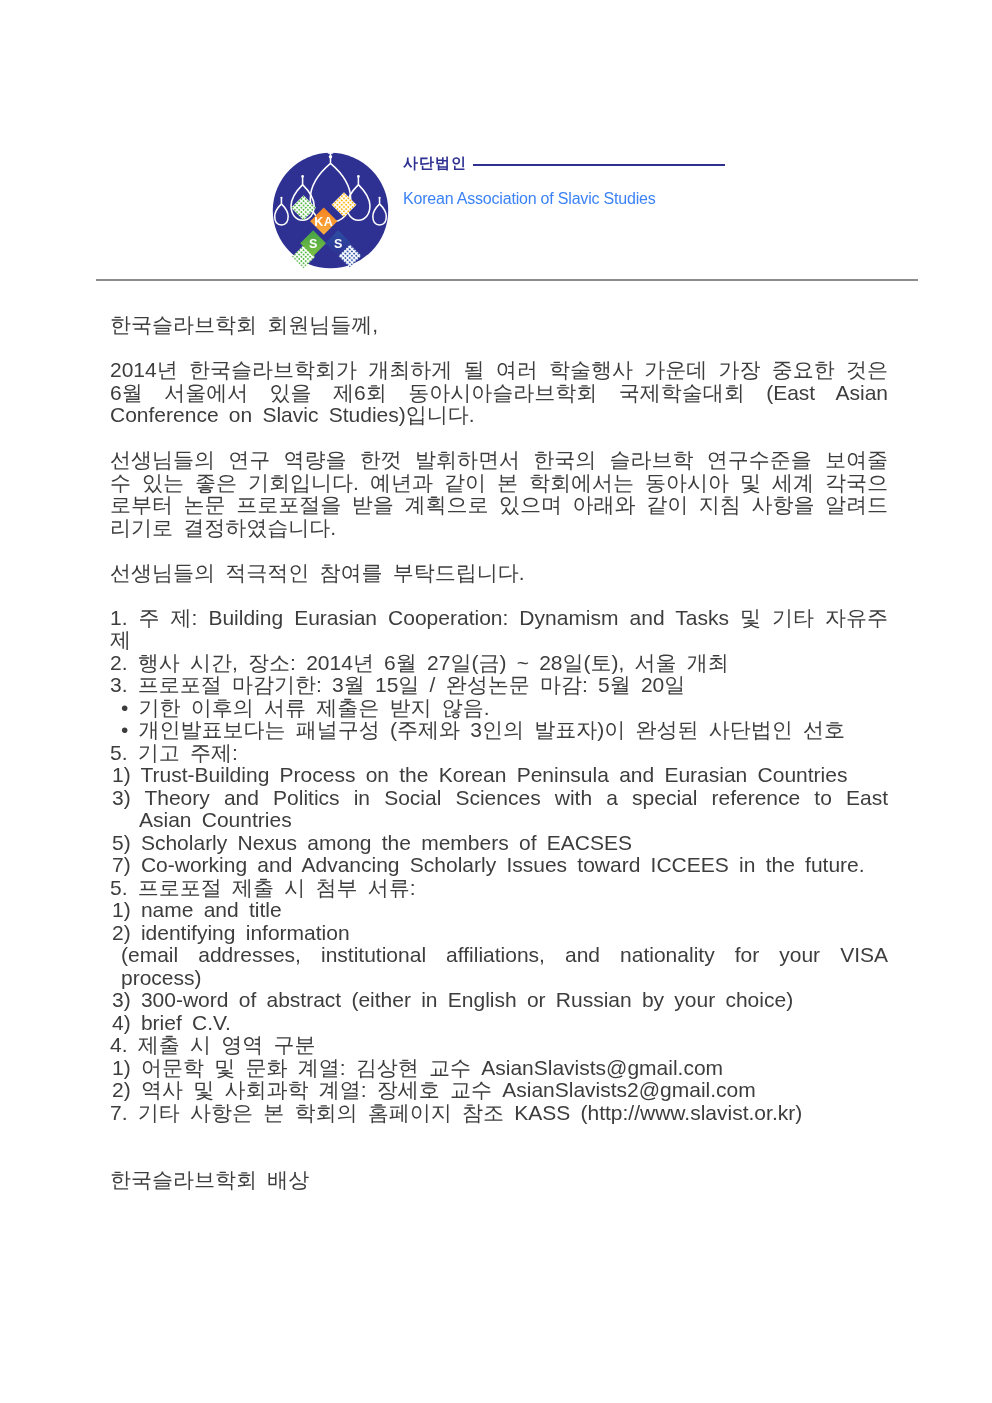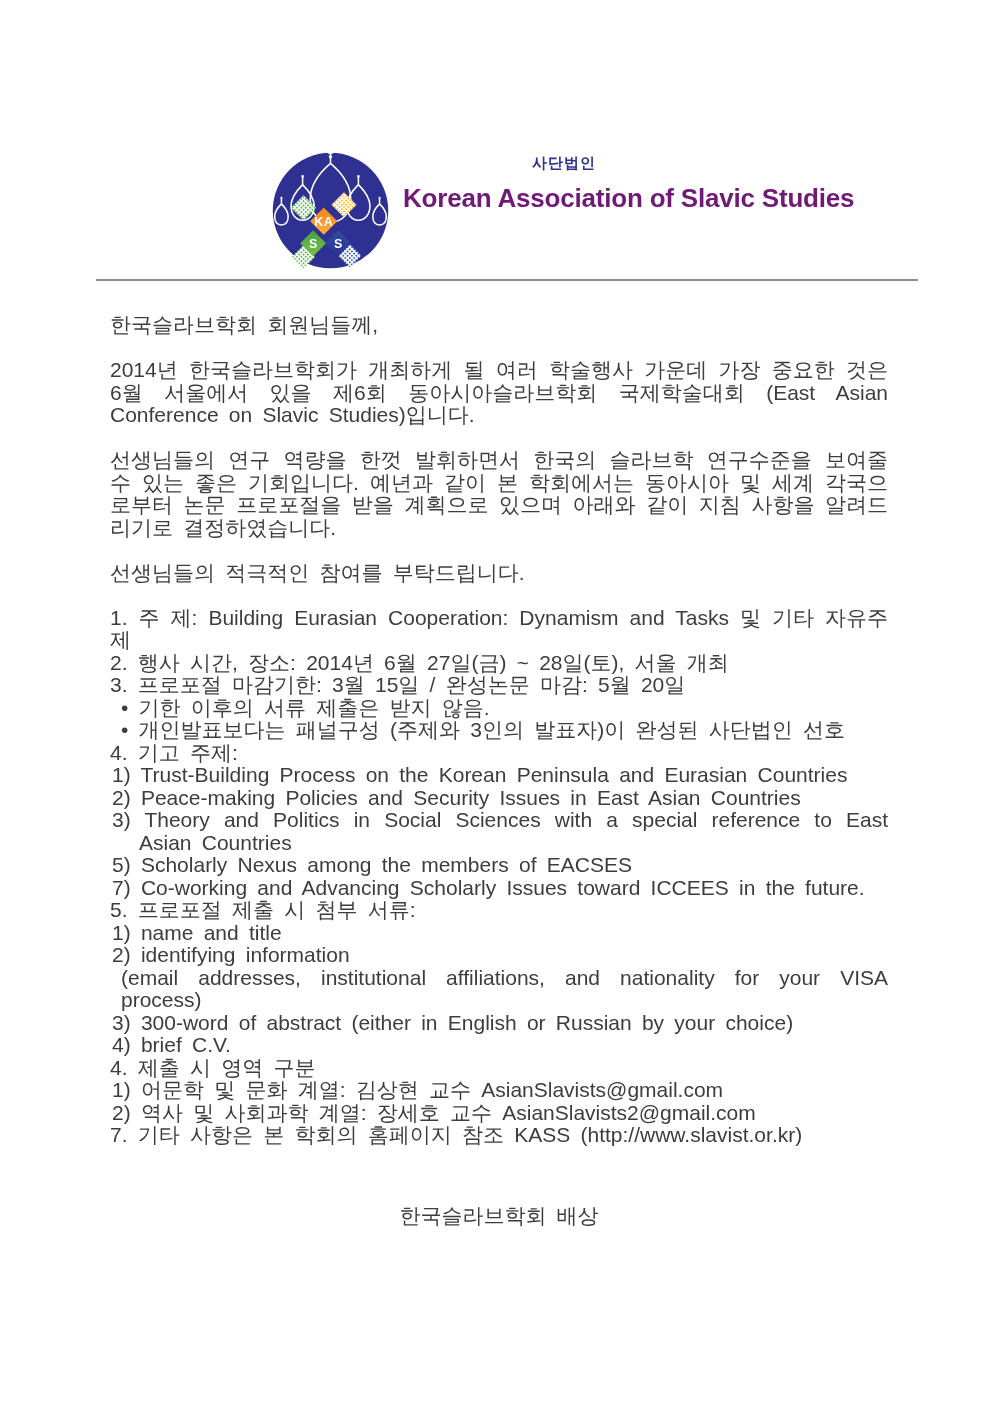--- a/index.html
+++ b/index.html
@@ -16,32 +16,32 @@
   .letterhead{
     box-sizing:border-box;
     height:279px;
     padding-top:146px;
     display:flex;
     justify-content:center;
     align-items:flex-start;
   }
   .logo{display:flex;align-items:flex-start;gap:9px;}
   .logo-text{width:322px;padding-top:8px;}
-  .org-type-row{display:flex;align-items:center;gap:6px;margin-bottom:2px;flex-direction:column;}
+  .org-type-row{display:flex;align-items:center;gap:6px;margin-bottom:17px;}
   .org-type{
     font-size:15px;font-weight:bold;color:#2e3192;
     letter-spacing:1px;white-space:nowrap;
   }
   .org-type-rule{flex:1;height:2px;background:#2e3192;margin-top:2px;}
   .org-ko{
     font-size:46px;font-weight:600;color:#2e3192;
     letter-spacing:0.5px;line-height:1.12;white-space:nowrap;
   }
   .org-en{
-    font-size:26px;font-weight:700;color:#701a75;
+    font-size:16px;font-weight:400;color:#3b82f6;
     letter-spacing:-0.2px;white-space:nowrap;margin-top:1px;
   }
   .divider{
     margin-left:96px;width:822px;height:0;
     border-top:2px solid #8c8c8c;
   }
   
   .letter{
     margin:33px 0 0 110px;
     width:778px;
@@ -49,22 +49,22 @@
     line-height:22.5px;
     text-align:justify;
     word-spacing:0.21em;
   }
   .letter p.para{margin:0 0 22.5px 0;}
   .line{margin:0;}
   .sub{margin-left:2px;padding-left:27px;text-indent:-27px;}
   .bullet{margin-left:11px;padding-left:17px;text-indent:-17px;}
   .note{margin-left:11px;}
   .signature{
-    margin-top:58px;
-    text-align:center;
+    margin-top:45px;
+    text-align:left;
     padding-right:0;
     word-spacing:0.21em;
   }
 </style>
 </head>
 <body>
 
 <div class="page">
 
   <header class="letterhead">
@@ -177,23 +177,22 @@
         <p class="para">2014년 한국슬라브학회가 개최하게 될 여러 학술행사 가운데 가장 중요한 것은 6월 서울에서 있을 제6회 동아시아슬라브학회 국제학술대회 (East Asian Conference on Slavic Studies)입니다.</p>
         <p class="para">선생님들의 연구 역량을 한껏 발휘하면서 한국의 슬라브학 연구수준을 보여줄 수 있는 좋은 기회입니다. 예년과 같이 본 학회에서는 동아시아 및 세계 각국으로부터 논문 프로포절을 받을 계획으로 있으며 아래와 같이 지침 사항을 알려드리기로 결정하였습니다.</p>
       </div>
     <p class="para">선생님들의 적극적인 참여를 부탁드립니다.</p>
     <div id="guidelines">
         <div class="line">1. 주 제: Building Eurasian Cooperation: Dynamism and Tasks 및 기타 자유주제</div>
         <div class="line">2. 행사 시간, 장소: 2014년 6월 27일(금) ~ 28일(토), 서울 개최</div>
         <div class="line">3. 프로포절 마감기한: 3월 15일 / 완성논문 마감: 5월 20일</div>
         <div class="bullet">• 기한 이후의 서류 제출은 받지 않음.</div>
         <div class="bullet">• 개인발표보다는 패널구성 (주제와 3인의 발표자)이 완성된 사단법인 선호</div>
-        <div class="line">4. 기고 주제:</div>
+        <div class="line">5. 기고 주제:</div>
         <div class="sub">1) Trust-Building Process on the Korean Peninsula and Eurasian Countries</div>
-        <div class="sub">2) Peace-making Policies and Security Issues in East Asian Countries</div>
         <div class="sub">3) Theory and Politics in Social Sciences with a special reference to East Asian Countries</div>
         <div class="sub">5) Scholarly Nexus among the members of EACSES</div>
         <div class="sub">7) Co-working and Advancing Scholarly Issues toward ICCEES in the future.</div>
         <div class="line">5. 프로포절 제출 시 첨부 서류:</div>
         <div class="sub">1) name and title</div>
         <div class="sub">2) identifying information</div>
         <div class="note">(email addresses, institutional affiliations, and nationality for your VISA process)</div>
         <div class="sub">3) 300-word of abstract (either in English or Russian by your choice)</div>
         <div class="sub">4) brief C.V.</div>
         <div class="line">4. 제출 시 영역 구분</div>

